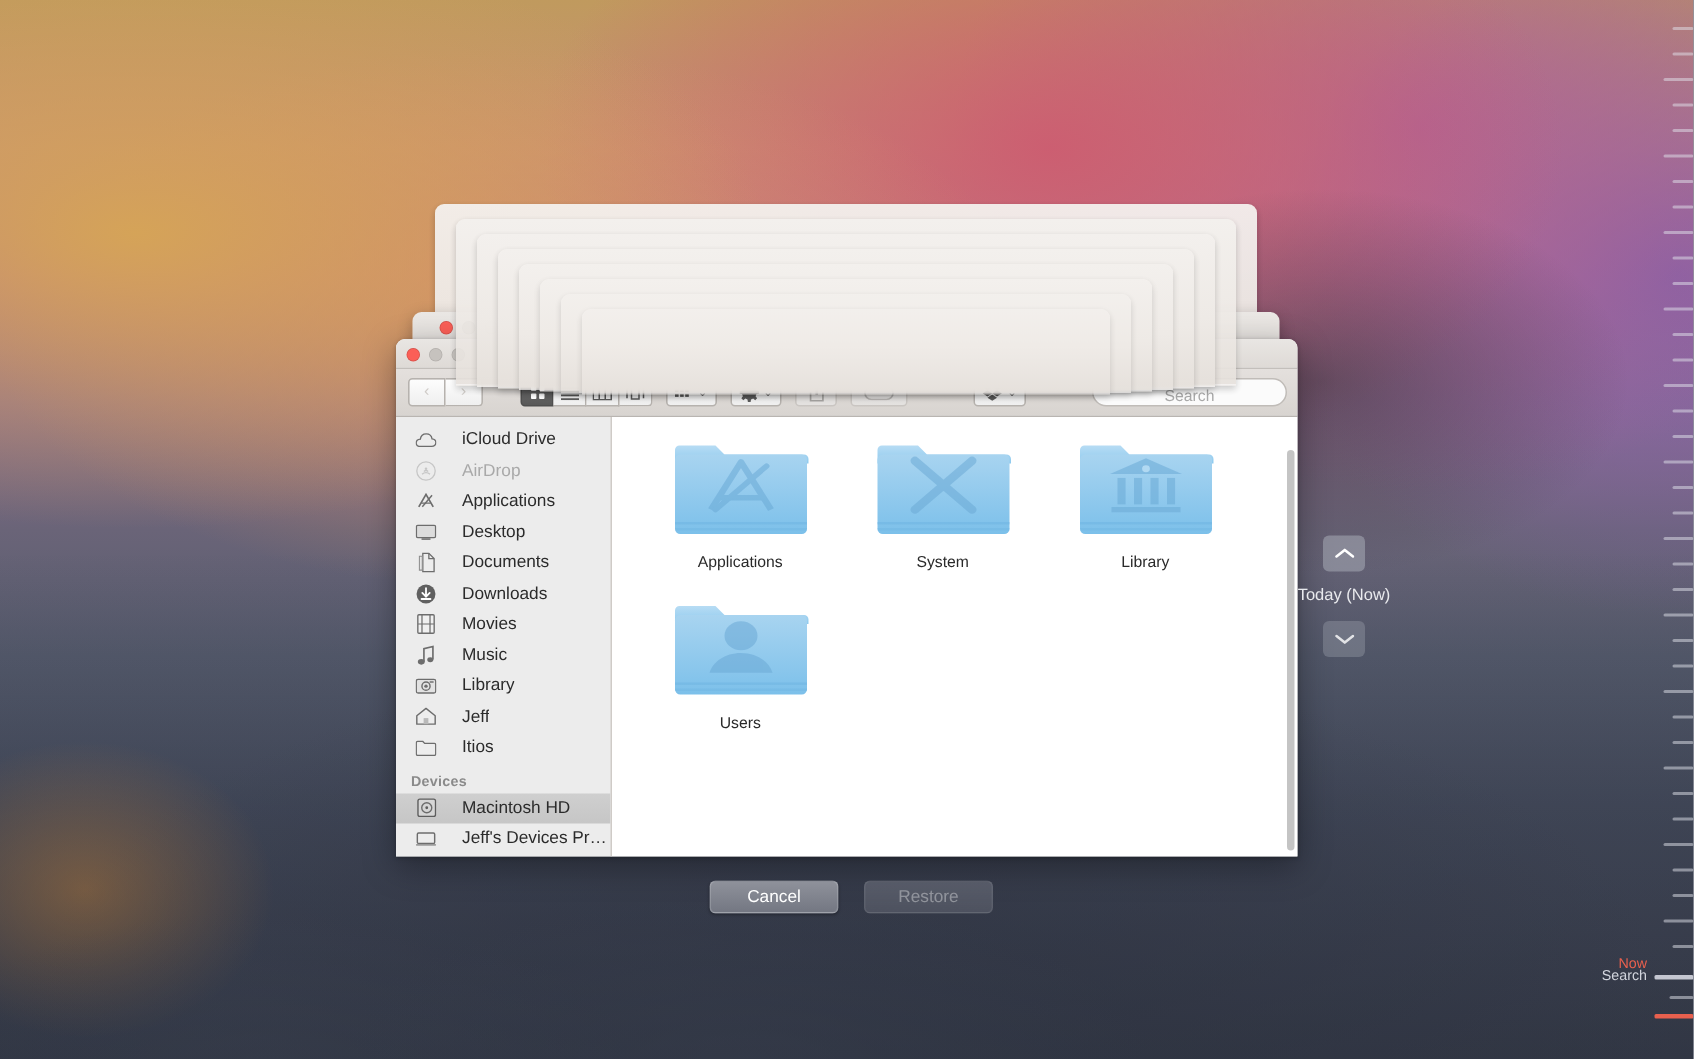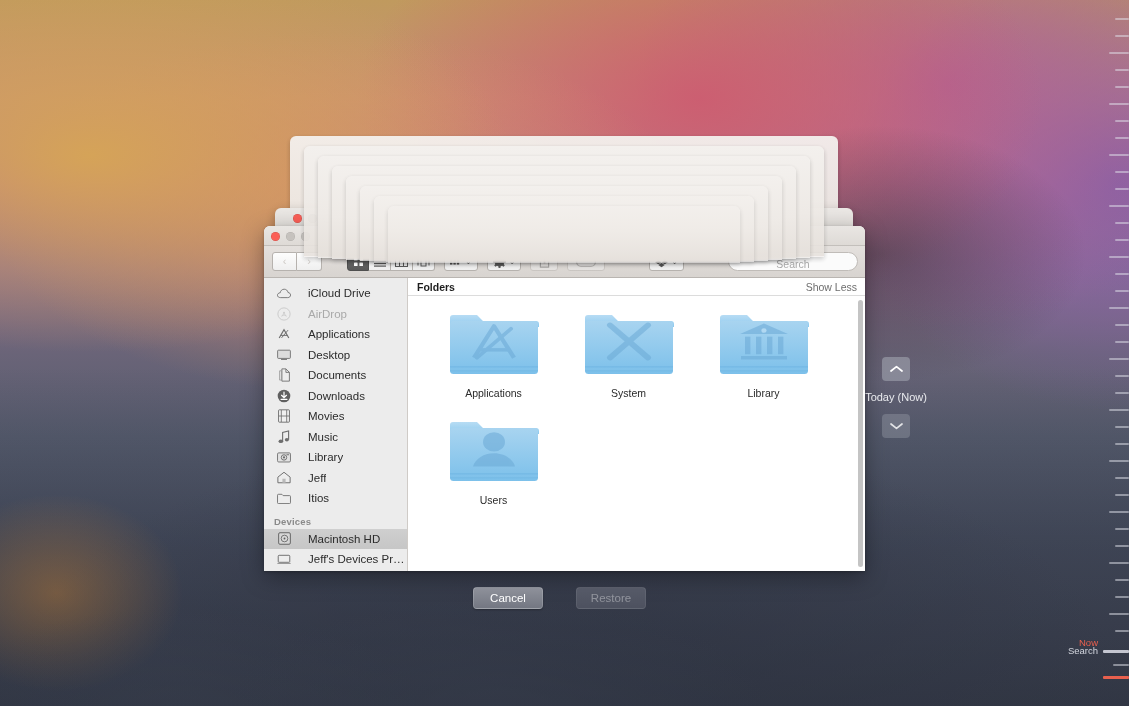--- a/index.html
+++ b/index.html
@@ -194,21 +194,21 @@
   .vscroll {
     position: absolute; right: 2px; top: 22px;
     width: 5px; height: 267px;
     border-radius: 3px;
     background: rgba(0,0,0,0.23);
   }
 
   
   .dlg-btn {
     position: absolute;
-    width: 70px; height: 22px;
+    width: 86px; height: 22px;
     border-radius: 4px;
     font-size: 11.5px;
     display: flex; align-items: center; justify-content: center;
     border: 1px solid rgba(255,255,255,0.16);
   }
   #cancel-btn {
     left: 473px; top: 587px;
     background: linear-gradient(180deg, rgba(150,153,162,0.92) 0%, rgba(121,125,136,0.92) 100%);
     color: #ffffff;
     box-shadow: 0 1px 2px rgba(0,0,0,0.28);
@@ -523,24 +523,20 @@
                 <rect x="1.4" y="1.2" width="13.2" height="8" rx="1" fill="#ededed" stroke="#6d6d6d" stroke-width="1.1"></rect>
                 <rect x="0.3" y="9.6" width="15.4" height="1.4" rx="0.6" fill="#9a9a9a"></rect>
               </svg>
             </span>
             <span class="sb-label">Jeff's Devices Pr…</span>
           </div>
           <div class="sb-item"></div>
         </div>
 
       <div class="content">
-        <div class="folders-bar">
-          <span class="folders-title">Folders</span>
-          <span class="show-less">Show Less</span>
-        </div>
         <div class="grid" id="grid">
             <div class="cell">
               <div class="ficon"><svg width="92" height="74" viewBox="0 0 92 74">
                   <defs>
                     <linearGradient id="fg0" x1="0" y1="0" x2="0" y2="1">
                       <stop offset="0" stop-color="#a8d4f0"></stop>
                       <stop offset="1" stop-color="#7cc0ea"></stop>
                     </linearGradient>
                     <linearGradient id="ft0" x1="0" y1="0" x2="0" y2="1">
                       <stop offset="0" stop-color="#b7dcf4"></stop>

